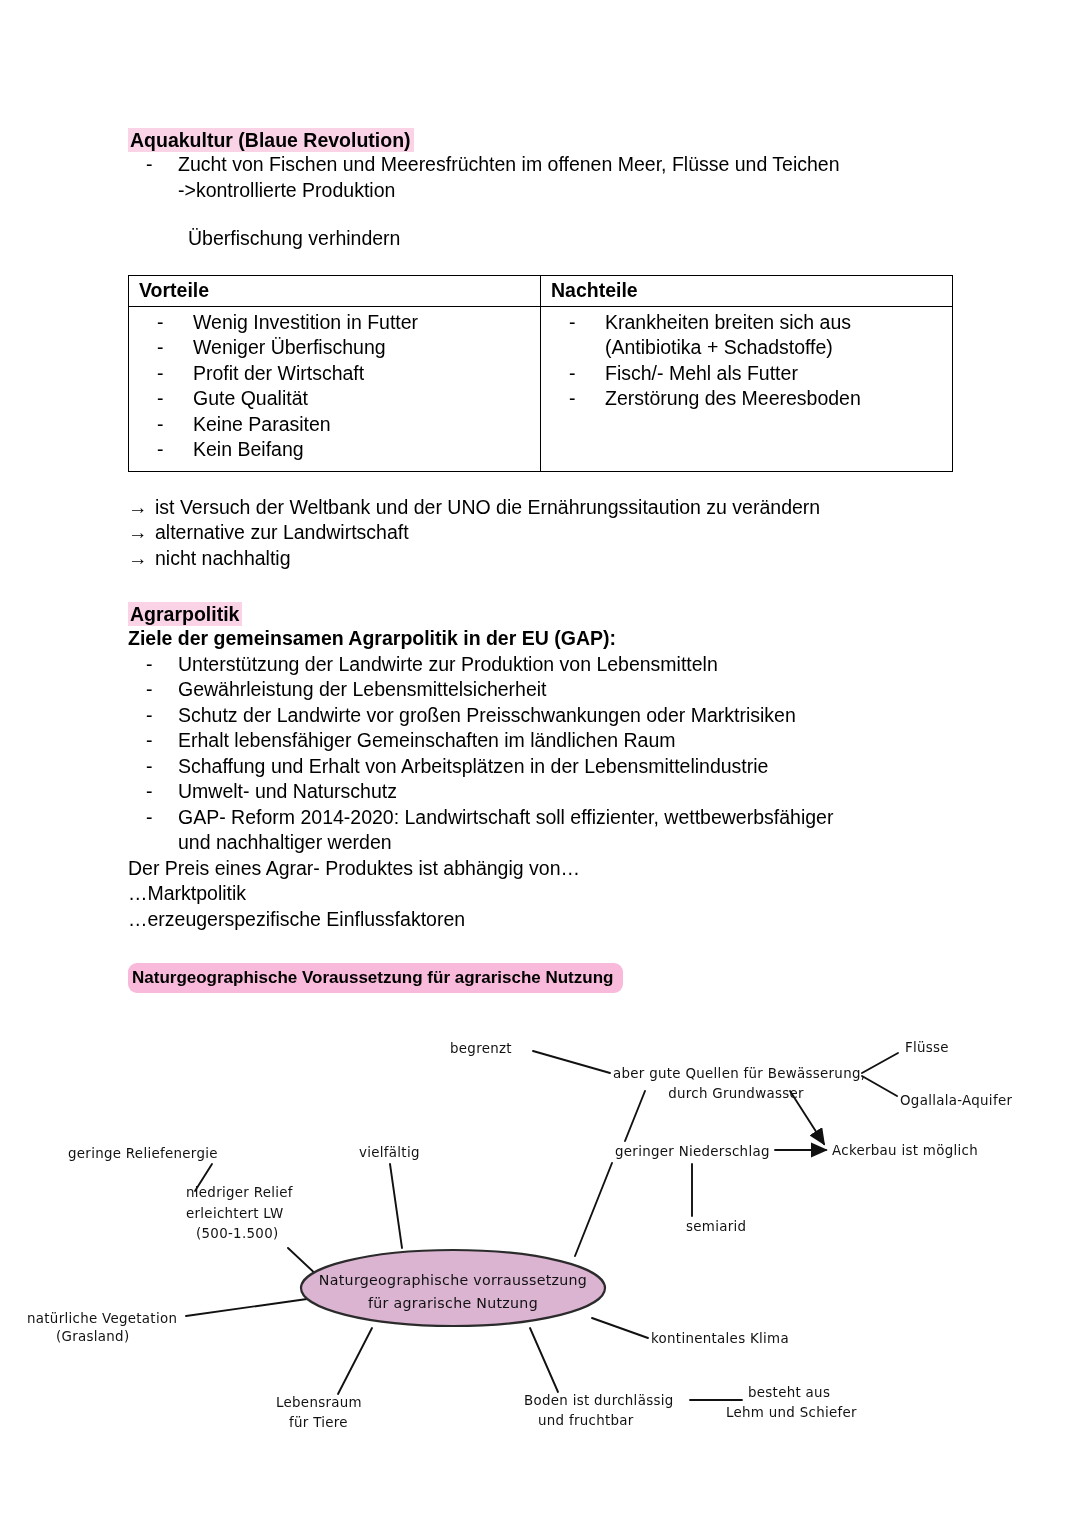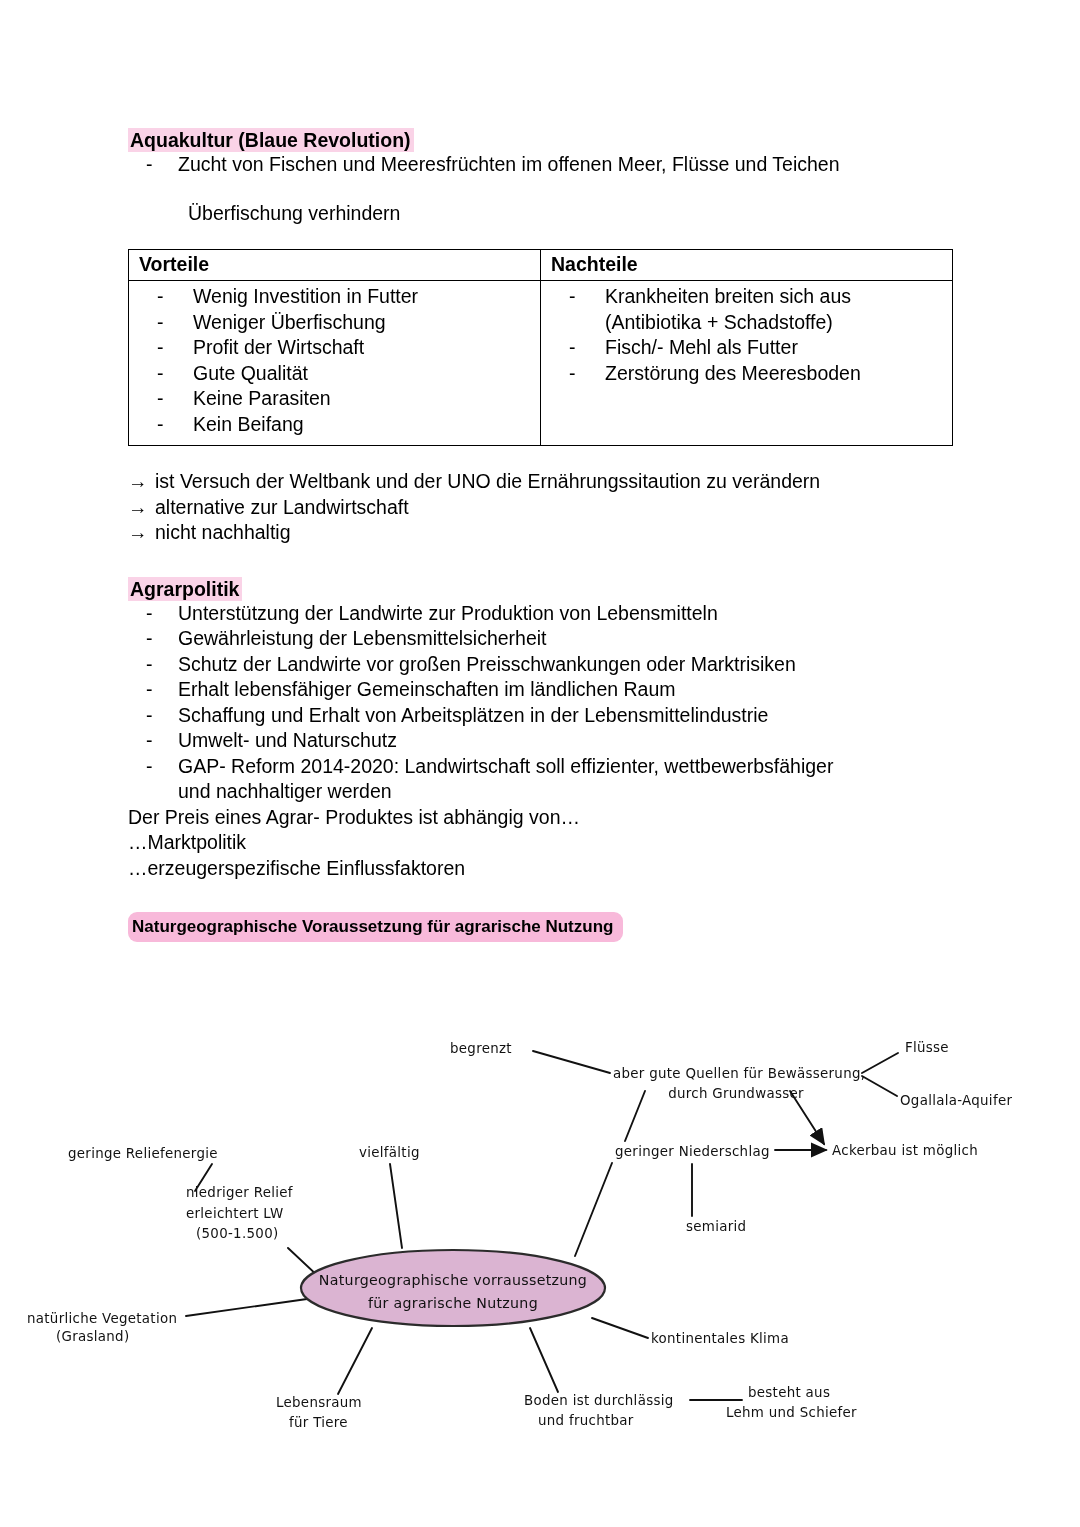--- a/index.html
+++ b/index.html
@@ -161,20 +161,21 @@
   <div class="content">
 
     <h2 class="sec">
       <span class="hl">Aquakultur (Blaue Revolution)</span>
     </h2>
 
     <ul class="dash">
       <li>
         <span class="bullet">-</span>
         <span class="cont">Zucht von Fischen und Meeresfrüchten im offenen Meer, Flüsse und Teichen</span>
+        <span class="cont">-&gt;kontrollierte Produktion</span>
       </li>
     </ul>
 
     <div class="spacer-md"></div>
 
     <p class="p indent-1">Überfischung verhindern</p>
 
     <div class="spacer-md"></div>
 
     <table class="vn">
@@ -254,20 +255,21 @@
         <span class="arw">→</span>
         <span>nicht nachhaltig</span>
       </li>
     </ul>
 
     <div class="spacer-lg"></div>
 
     <h2 class="sec">
       <span class="hl">Agrarpolitik</span>
     </h2>
+    <p class="p bold">Ziele der gemeinsamen Agrarpolitik in der EU (GAP):</p>
 
     <ul class="dash">
       <li>
         <span class="bullet">-</span>
         <span class="cont">Unterstützung der Landwirte zur Produktion von Lebensmitteln</span>
       </li>
       <li>
         <span class="bullet">-</span>
         <span class="cont">Gewährleistung der Lebensmittelsicherheit</span>
       </li>

